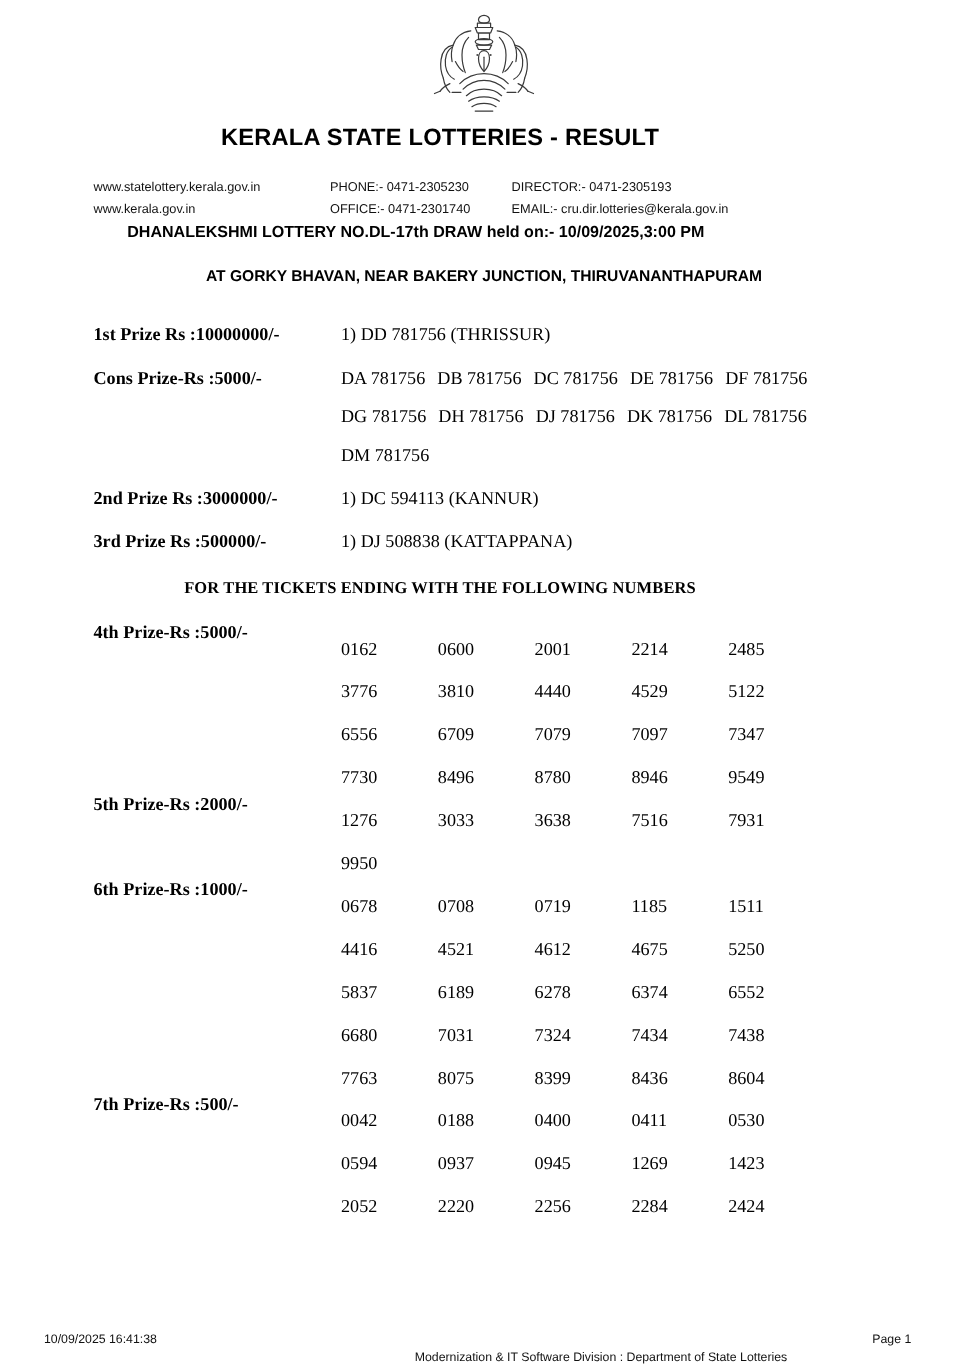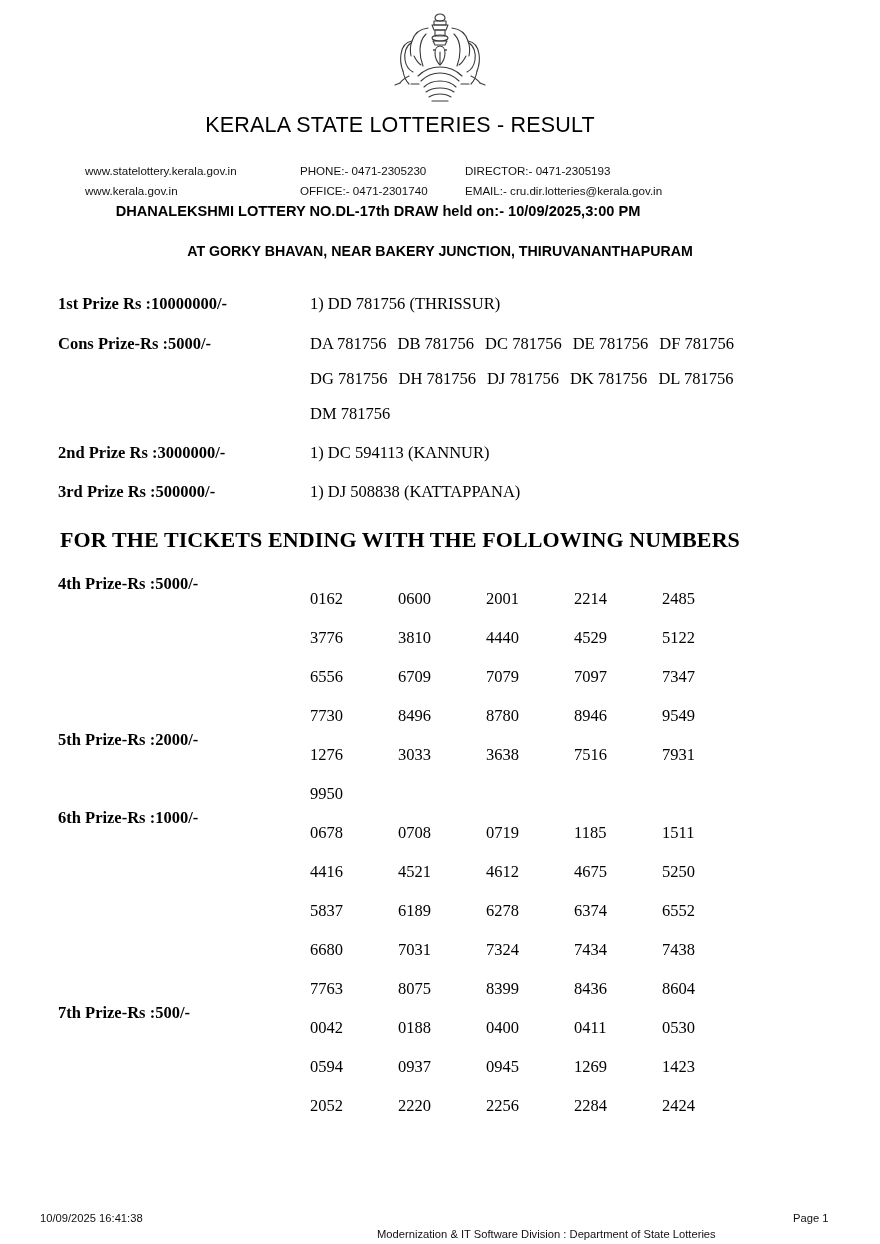--- a/index.html
+++ b/index.html
@@ -28,21 +28,21 @@
   .emblem-wrap svg { display: inline-block; }
 
   
   .main-title {
     position: absolute;
     top: 113px;
     left: 0;
     width: 800px;
     text-align: center;
     font-family: "Liberation Sans", sans-serif;
-    font-weight: normal;
+    font-weight: bold;
     font-size: 21.5px;
     letter-spacing: 0.2px;
   }
 
   
   .contact {
     position: absolute;
     left: 85px;
     top: 161px;
     width: 720px;
@@ -86,21 +86,21 @@
     width: 880px;
   }
   .prize-row {
     position: relative;
     display: flex;
     align-items: flex-start;
   }
   .prize-label {
     width: 310px;
     flex: 0 0 310px;
-    padding-left: 58px;
+    padding-left: 85px;
     box-sizing: border-box;
     font-family: "Liberation Serif", serif;
     font-weight: bold;
     font-size: 16.5px;
     line-height: 25px;
   }
   .prize-value {
     flex: 1 1 auto;
     font-family: "Liberation Serif", serif;
     font-size: 16.5px;
@@ -119,21 +119,21 @@
   }
   .cons-line + .cons-line { margin-top: 10px; }
   .cons-item { display: inline-block; margin-right: 11px; }
   .cons-item:last-child { margin-right: 0; }
 
   
   .section-heading {
     text-align: center;
     font-family: "Liberation Serif", serif;
     font-weight: bold;
-    font-size: 22px;
+    font-size: 15px;
     margin-top: 23px;
     margin-bottom: 18px;
     letter-spacing: 0.1px;
     padding-right: 80px;
   }
 
   
   .num-block { display: flex; }
   .num-grid { flex: 1 1 auto; }
   .num-row {

